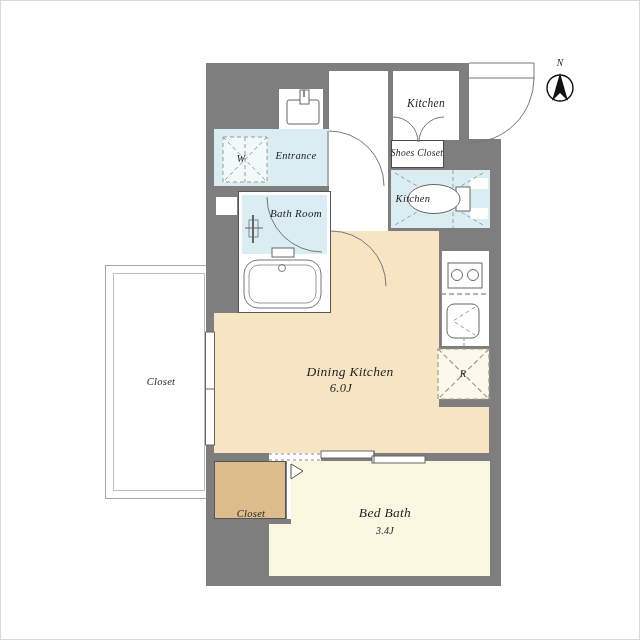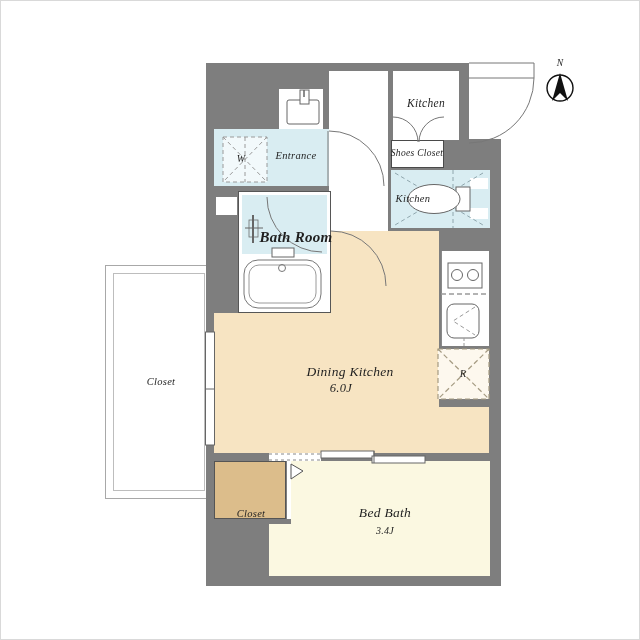--- a/index.html
+++ b/index.html
@@ -161,21 +161,21 @@
       <circle cx="559" cy="87" r="13" fill="none" stroke="#111" stroke-width="1.4"></circle>
       <polygon points="559,72 567,100 559,92 551,100" fill="#111"></polygon>
     </g>
   </svg>
 
   <span class="lbl" style="left:425px;top:103px;font-size:11.5px;">Kitchen</span>
   <span class="lbl" style="left:416px;top:153px;font-size:9.5px;">Shoes Closet</span>
   <span class="lbl" style="left:412px;top:198px;font-size:10.5px;">Kitchen</span>
   <span class="lbl" style="left:295px;top:155px;font-size:10.5px;">Entrance</span>
   <span class="lbl" style="left:240px;top:158px;font-size:10px;">W</span>
-  <span class="lbl" style="left:295px;top:236px;font-size:15px;font-weight:bold;">Bath Room</span>
+  <span class="lbl" style="left:295px;top:212px;font-size:11px;">Bath Room</span>
   <span class="lbl" style="left:349px;top:371px;font-size:13.5px;">Dining Kitchen</span>
   <span class="lbl" style="left:340px;top:387px;font-size:12.5px;">6.0J</span>
   <span class="lbl" style="left:160px;top:381px;font-size:10.5px;">Closet</span>
   <span class="lbl" style="left:250px;top:513px;font-size:10.5px;">Closet</span>
   <span class="lbl" style="left:384px;top:512px;font-size:13.5px;">Bed Bath</span>
   <span class="lbl" style="left:384px;top:530px;font-size:10px;">3.4J</span>
   <span class="lbl" style="left:462px;top:373px;font-size:10.5px;">R</span>
   <span class="lbl" style="left:559px;top:63px;font-size:9.5px;">N</span>
 
 </div>

